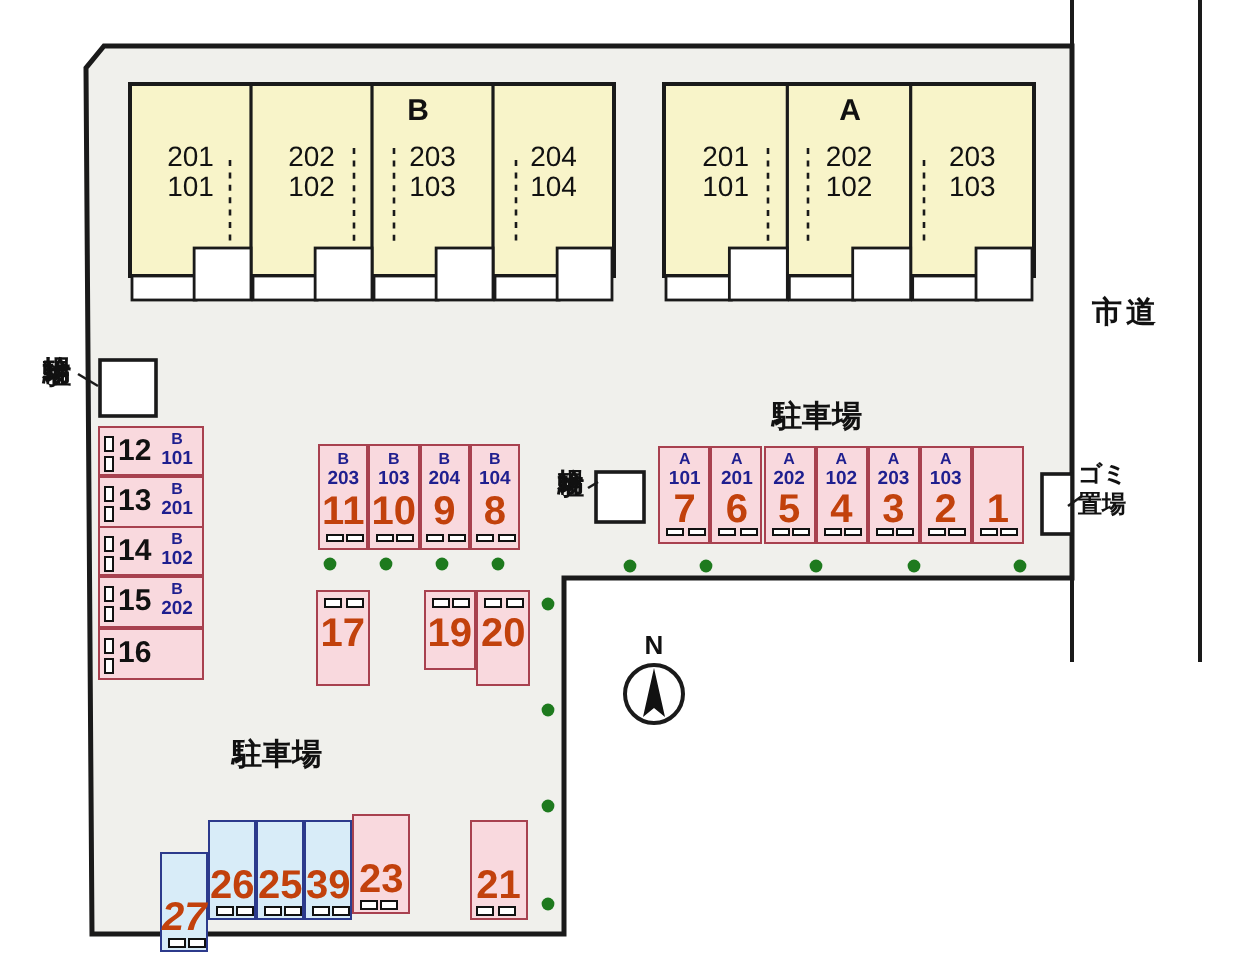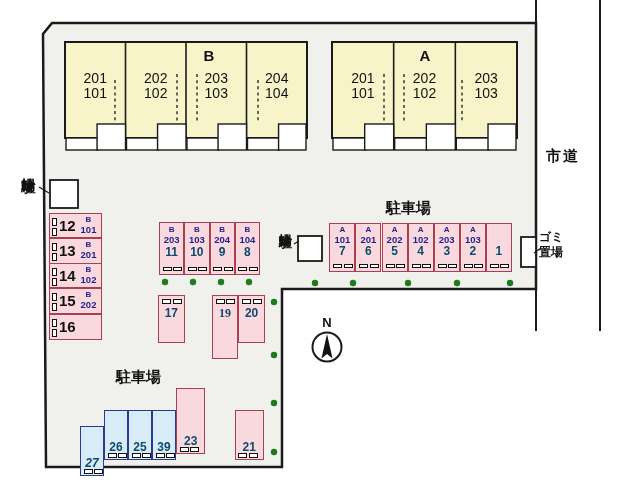--- a/index.html
+++ b/index.html
@@ -7,21 +7,21 @@
         font-family:"Liberation Sans",sans-serif;}
   #plan-svg{position:absolute;left:0;top:0;z-index:0;}
   #plan > div{z-index:2;}
   .jp{position:absolute;font-weight:700;color:#111;}
   .vert{writing-mode:vertical-rl;text-orientation:upright;line-height:1;}
   .cell{position:absolute;box-sizing:border-box;background:var(--pink-fill);
         border:1.4px solid var(--pink-border);}
   .cell.blue{background:var(--blue-fill);border-color:var(--blue-border);}
   .stop{position:absolute;width:9px;height:4.5px;background:#fff;border:1px solid #111;box-sizing:border-box;}
   .vstop{position:absolute;width:5px;height:8px;background:#fff;border:1px solid #111;box-sizing:border-box;}
-  .snum{position:absolute;left:0;right:0;text-align:center;font-weight:700;font-size:12px;line-height:1;color:#0c4a6e;}
+  .snum{position:absolute;left:0;right:0;text-align:center;font-weight:700;font-size:20px;line-height:1;color:#c2410c;}
   .snum-left{position:absolute;font-weight:700;font-size:15px;line-height:1;color:#111;}
   .unit-tag{position:absolute;text-align:center;color:var(--navy);font-weight:700;line-height:1;}
   .unit-tag .l{display:block;font-size:8px;}
   .unit-tag .n{display:block;font-size:9.5px;margin-top:0.5px;}
   .bldg-unit{position:absolute;text-align:center;font-size:14px;line-height:15px;color:#111;}
   .bldg-letter{position:absolute;width:20px;text-align:center;font-weight:700;font-size:15px;color:#111;}
 </style>
 </head>
 <body>
 
@@ -269,21 +269,21 @@
     <div class="cell" style="left: 49px; top: 314px; width: 53px; height: 26px; padding-left: 24px;">
       <div class="vstop" style="left: 1.5px; top: 3.5px;"></div>
       <div class="vstop" style="left: 1.5px; top: 13.5px;"></div>
       <div class="snum-left" style="left: 9px; top: 4px;">16</div>
     </div>
     <div class="cell" style="left: 158px; top: 295px; width: 26.75px; height: 48px;">
       <div class="stop" style="left: 3px; top: 3px;"></div>
       <div class="stop" style="left: 13.5px; top: 3px;"></div>
       <div class="snum" style="top: 11px;">17</div>
     </div>
-    <div class="cell" style="left: 211.5px; top: 295px; width: 26.75px; height: 64px; font-family: Liberation Serif, serif;">
+    <div class="cell" style="left: 211.5px; top: 295px; width: 26.75px; height: 40px;">
       <div class="stop" style="left: 3px; top: 3px;"></div>
       <div class="stop" style="left: 13.5px; top: 3px;"></div>
       <div class="snum" style="top: 11px;">19</div>
     </div>
     <div class="cell" style="left: 238.25px; top: 295px; width: 26.75px; height: 48px;">
       <div class="stop" style="left: 3px; top: 3px;"></div>
       <div class="stop" style="left: 13.5px; top: 3px;"></div>
       <div class="snum" style="top: 11px;">20</div>
     </div>
     <div class="cell blue" style="left: 80px; top: 426px; width: 24px; height: 50px; font-style: italic;">
@@ -299,21 +299,21 @@
     <div class="cell blue" style="left: 128px; top: 410px; width: 24px; height: 50px;">
       <div class="snum" style="bottom: 6px;">25</div>
       <div class="stop" style="left: 2.5px; bottom: 1.5px;"></div>
       <div class="stop" style="left: 13px; bottom: 1.5px;"></div>
     </div>
     <div class="cell blue" style="left: 152px; top: 410px; width: 24px; height: 50px;">
       <div class="snum" style="bottom: 6px;">39</div>
       <div class="stop" style="left: 2.5px; bottom: 1.5px;"></div>
       <div class="stop" style="left: 13px; bottom: 1.5px;"></div>
     </div>
-    <div class="cell" style="left: 176px; top: 388px; width: 29.3px; height: 66px;">
+    <div class="cell" style="left: 176px; top: 407px; width: 29.3px; height: 50px;">
       <div class="snum" style="bottom: 6px;">23</div>
       <div class="stop" style="left: 2.5px; bottom: 1.5px;"></div>
       <div class="stop" style="left: 13px; bottom: 1.5px;"></div>
     </div>
     <div class="cell" style="left: 234.6px; top: 410px; width: 29.4px; height: 50px;">
       <div class="snum" style="bottom: 6px;">21</div>
       <div class="stop" style="left: 2.5px; bottom: 1.5px;"></div>
       <div class="stop" style="left: 13px; bottom: 1.5px;"></div>
     </div>
   </div>

